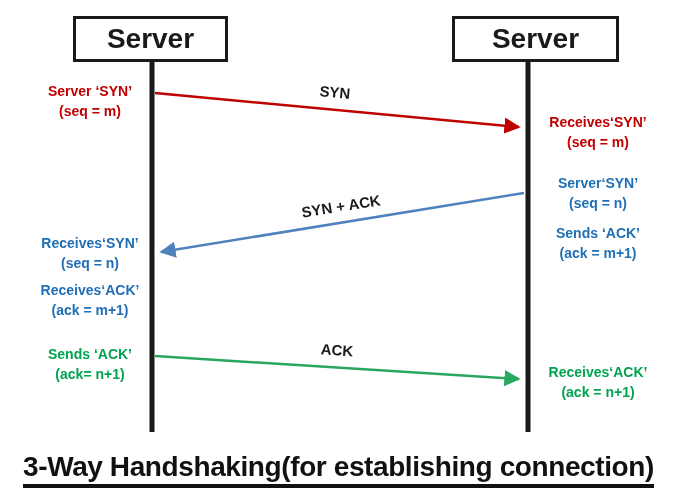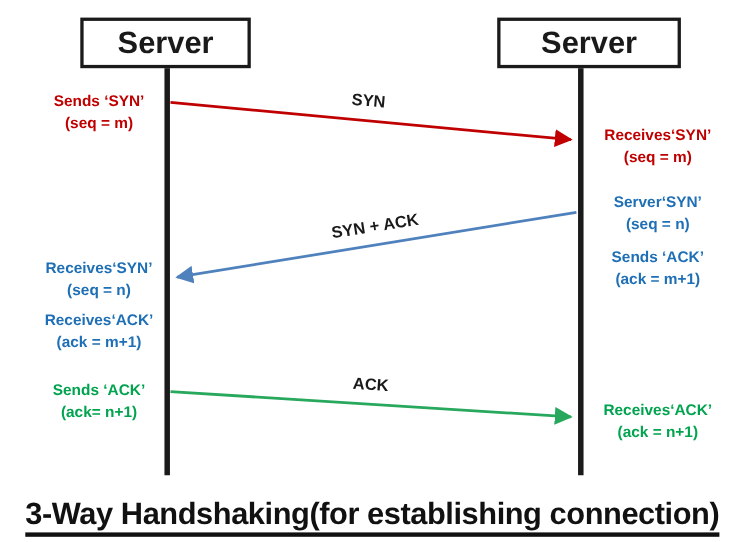--- a/index.html
+++ b/index.html
@@ -89,21 +89,21 @@
   </svg>
 
   <div class="actor-box actor-client">Server</div>
   <div class="actor-box actor-server">Server</div>
 
   <div class="msg-label msg-syn">SYN</div>
   <div class="msg-label msg-synack">SYN + ACK</div>
   <div class="msg-label msg-ack">ACK</div>
 
   <div class="ann ann-left ann-c1 c-red">
-    <div>Sends ‘SYN’</div>
+    <div>Server ‘SYN’</div>
     <div>(seq = m)</div>
   </div>
   <div class="ann ann-left ann-c2 c-blue">
     <div>Receives‘SYN’</div>
     <div>(seq = n)</div>
   </div>
   <div class="ann ann-left ann-c3 c-blue">
     <div>Receives‘ACK’</div>
     <div>(ack = m+1)</div>
   </div>

